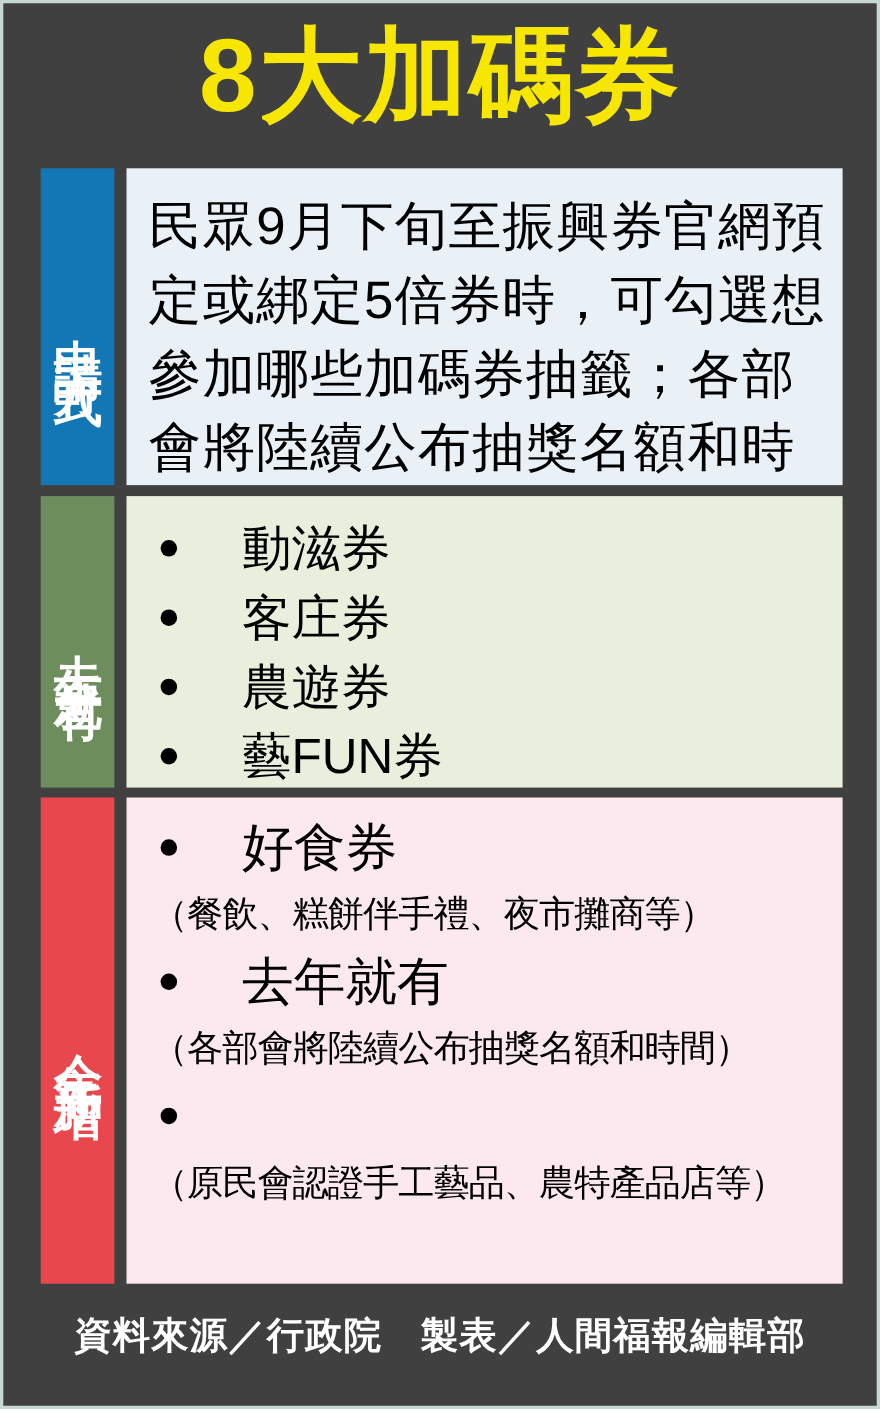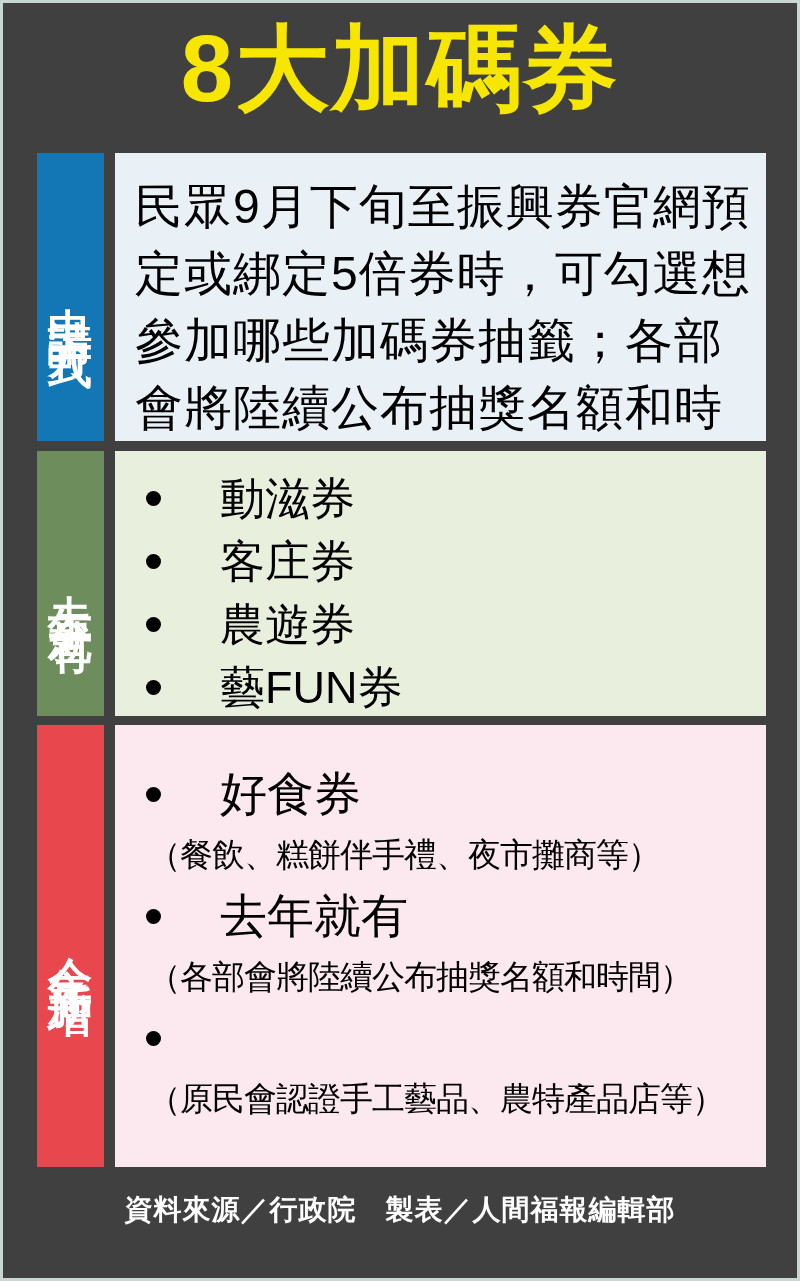--- a/index.html
+++ b/index.html
@@ -56,50 +56,50 @@
   }
   .para {
     padding: 20px 12px 0 20px;
     font-size: 48px;
     line-height: 67px;
     font-weight: 500;
     letter-spacing: 1px;
   }
   ul.vlist { list-style: none; margin: 0; padding: 0; }
   .row-2 ul.vlist { padding-top: 16px; }
-  .row-3 ul.vlist { padding-top: 14px; margin-top: 24px; }
+  .row-3 ul.vlist { padding-top: 14px; }
   .item-main {
     display: flex;
     align-items: center;
     font-weight: 500;
     gap: 44px;
   }
   .row-2 .item-main { height: 63px; font-size: 45px; }
   .row-3 .item-main { height: 62px; font-size: 47px; }
   .bullet {
     width: 15px; height: 15px;
     border-radius: 50%;
     background: #000;
     flex: 0 0 15px;
     margin: 0 15px 0 31px;
   }
   .inline-note { font-size: 33px; font-weight: 500; margin-left: 6px; }
   .item-note {
-    padding-left: 33px;
+    padding-left: 23px;
     font-size: 33px;
     font-weight: 500;
     line-height: 60px;
     letter-spacing: -1px;
     white-space: nowrap;
   }
   .footer {
     margin-top: 24px;
     text-align: center;
     color: #ffffff;
-    font-size: 28px;
+    font-size: 34px;
     font-weight: bold;
     letter-spacing: 1px;
   }
 </style>
 </head>
 <body>
 
 <div class="canvas" style="background: #404040;">
   <div class="title" style="color: rgb(247, 231, 0);">8大加碼券</div>
 

